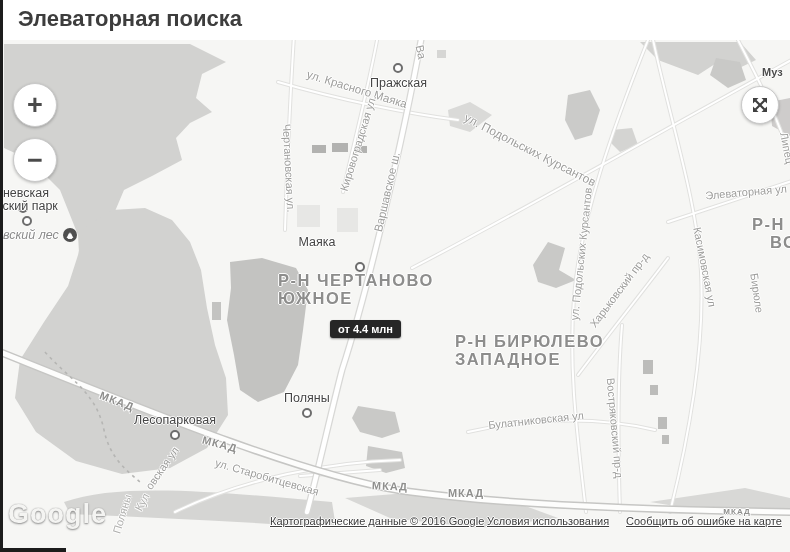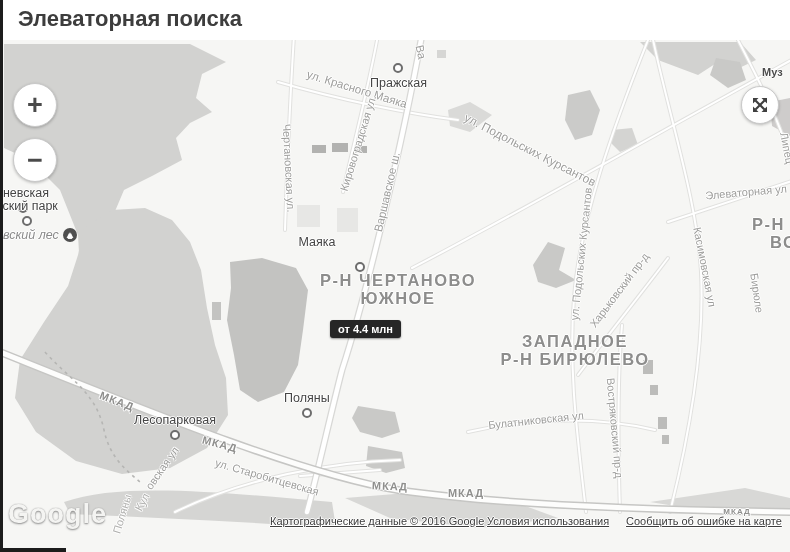--- a/index.html
+++ b/index.html
@@ -8,21 +8,21 @@
   .header{position:absolute;left:0;top:0;width:790px;height:40px;background:#fff;}
   .page-title{position:absolute;left:18px;top:6px;font-size:22px;font-weight:bold;color:#3d3d3d;}
   .map{position:absolute;left:0;top:40px;width:790px;height:512px;overflow:hidden;
        background:#f6f6f4;cursor:grab;}
   .map svg.base{position:absolute;left:0;top:0;}
   .halo{text-shadow:1px 0 0 rgba(255,255,255,.95),-1px 0 0 rgba(255,255,255,.95),
         0 1px 0 rgba(255,255,255,.95),0 -1px 0 rgba(255,255,255,.95);}
   .slabel{position:absolute;white-space:nowrap;color:#9d9d9b;font-size:11px;}
   .mkadlabel{position:absolute;white-space:nowrap;color:#8f8f8d;font-size:11px;font-weight:bold;letter-spacing:1px;}
   .district{position:absolute;color:#8d8d8c;font-weight:bold;font-size:16.5px;
-            letter-spacing:1.5px;line-height:1.08;text-align:center;white-space:nowrap;}
+            letter-spacing:1.5px;line-height:1.08;white-space:nowrap;}
   .metro{position:absolute;display:flex;align-items:center;gap:3px;color:#454545;
          font-size:12.5px;white-space:nowrap;flex-direction:column;}
   .ring{display:inline-block;width:10px;height:10px;border:2.5px solid #6d6d6d;border-radius:50%;
         background:#fff;box-sizing:border-box;flex:0 0 auto;}
   .ring.lone{position:absolute;}
   .treeicon{display:inline-flex;width:14px;height:14px;border-radius:50%;background:#4f4f4f;
         color:#fff;font-size:8px;align-items:center;justify-content:center;flex:0 0 auto;}
   .parklabel{position:absolute;display:flex;align-items:center;gap:4px;color:#8a8a8a;
         font-size:12.5px;font-style:italic;white-space:nowrap;}
   .poilabel{position:absolute;color:#4c4c4c;font-size:11px;font-weight:bold;white-space:nowrap;}
@@ -152,22 +152,22 @@
     <div class="mkadlabel halo" style="left:220px;top:404px;transform:translate(-50%,-50%) rotate(15deg);">МКАД</div>
     <div class="mkadlabel halo" style="left:390px;top:446px;transform:translate(-50%,-50%) rotate(2deg);">МКАД</div>
     <div class="mkadlabel halo" style="left:466px;top:453px;transform:translate(-50%,-50%);">МКАД</div>
     <div class="mkadlabel halo" style="left:737px;top:471px;transform:translate(-50%,-50%);font-size:8px;">МКАД</div>
 
     <div class="district halo" style="left:278px;top:232px;width:240px;">
       <div>Р-Н ЧЕРТАНОВО</div>
       <div>ЮЖНОЕ</div>
     </div>
     <div class="district halo" style="left:455px;top:293px;width:240px;">
+      <div>Р-Н БИРЮЛЕВО</div>
       <div>ЗАПАДНОЕ</div>
-      <div>Р-Н БИРЮЛЕВО</div>
     </div>
     <div class="district halo" style="left:752px;top:176px;width:80px;text-align:left;">
       <div>Р-Н</div>
       <div style="padding-left:18px;">ВО</div>
     </div>
     <div class="poilabel halo" style="left:762px;top:26px;">Муз</div>
 
     <div class="metro halo" style="left:370px;top:23px;">
       <span class="ring"></span>
       <span>Пражская</span>

